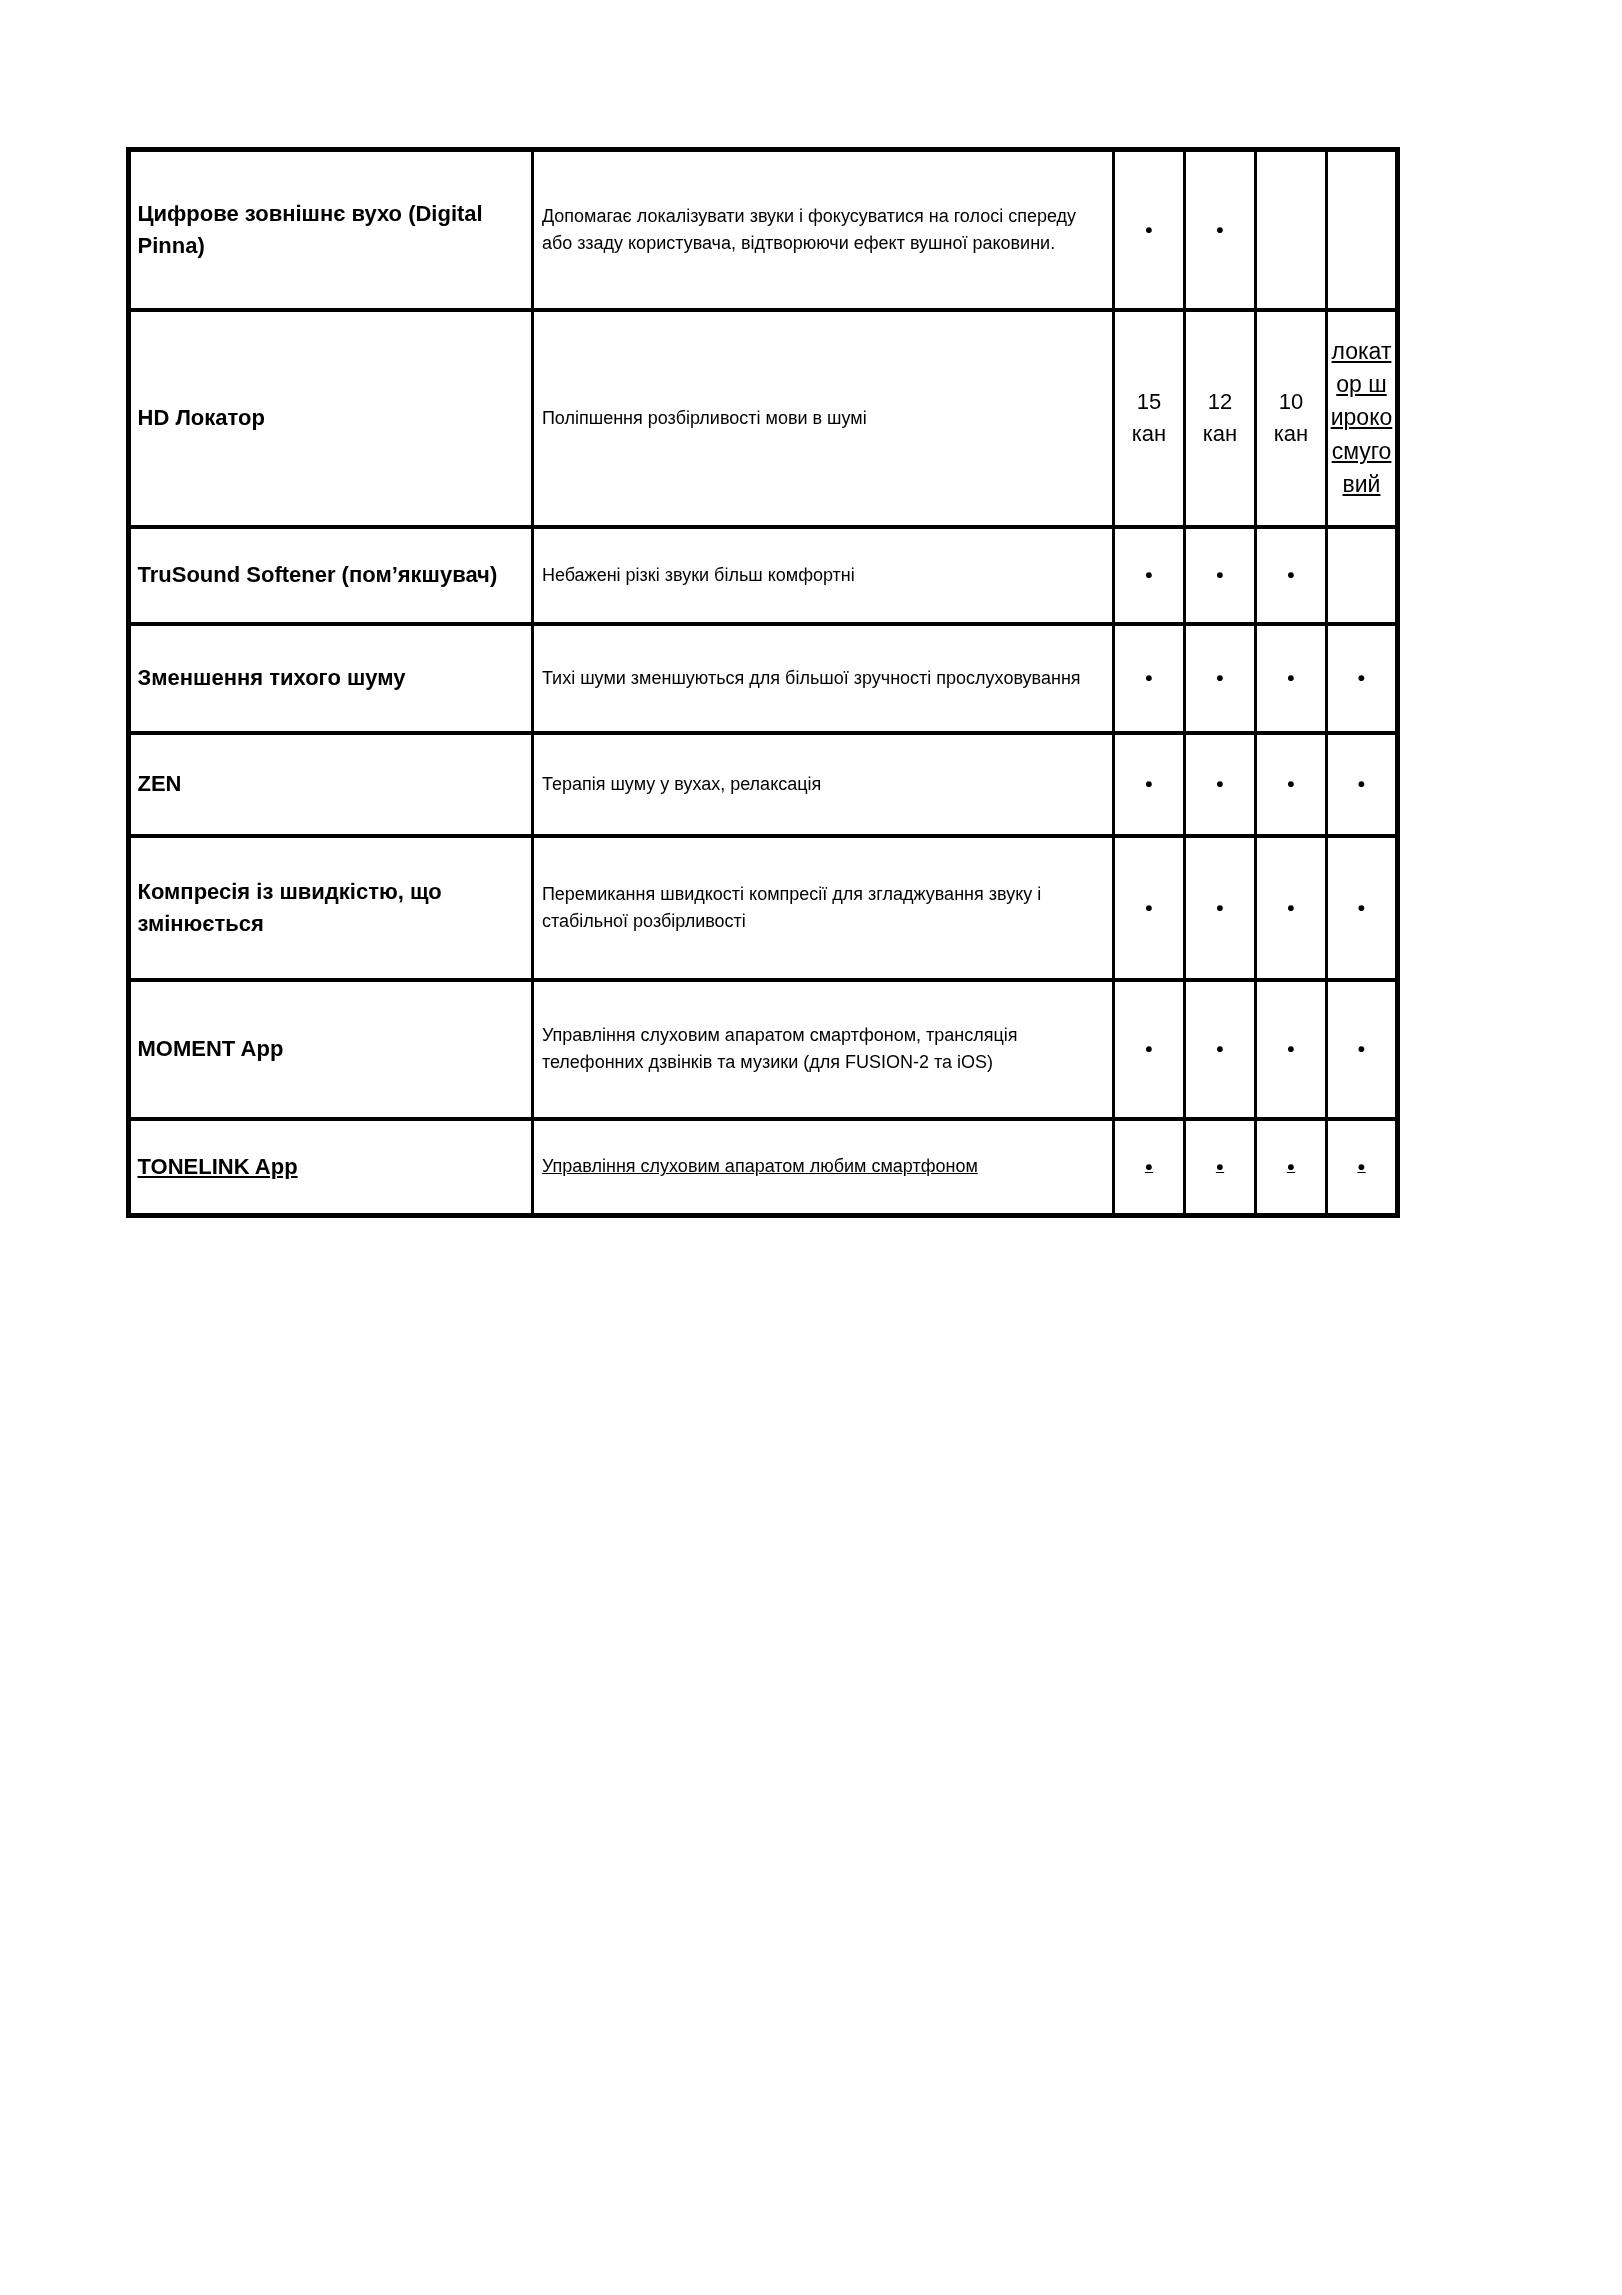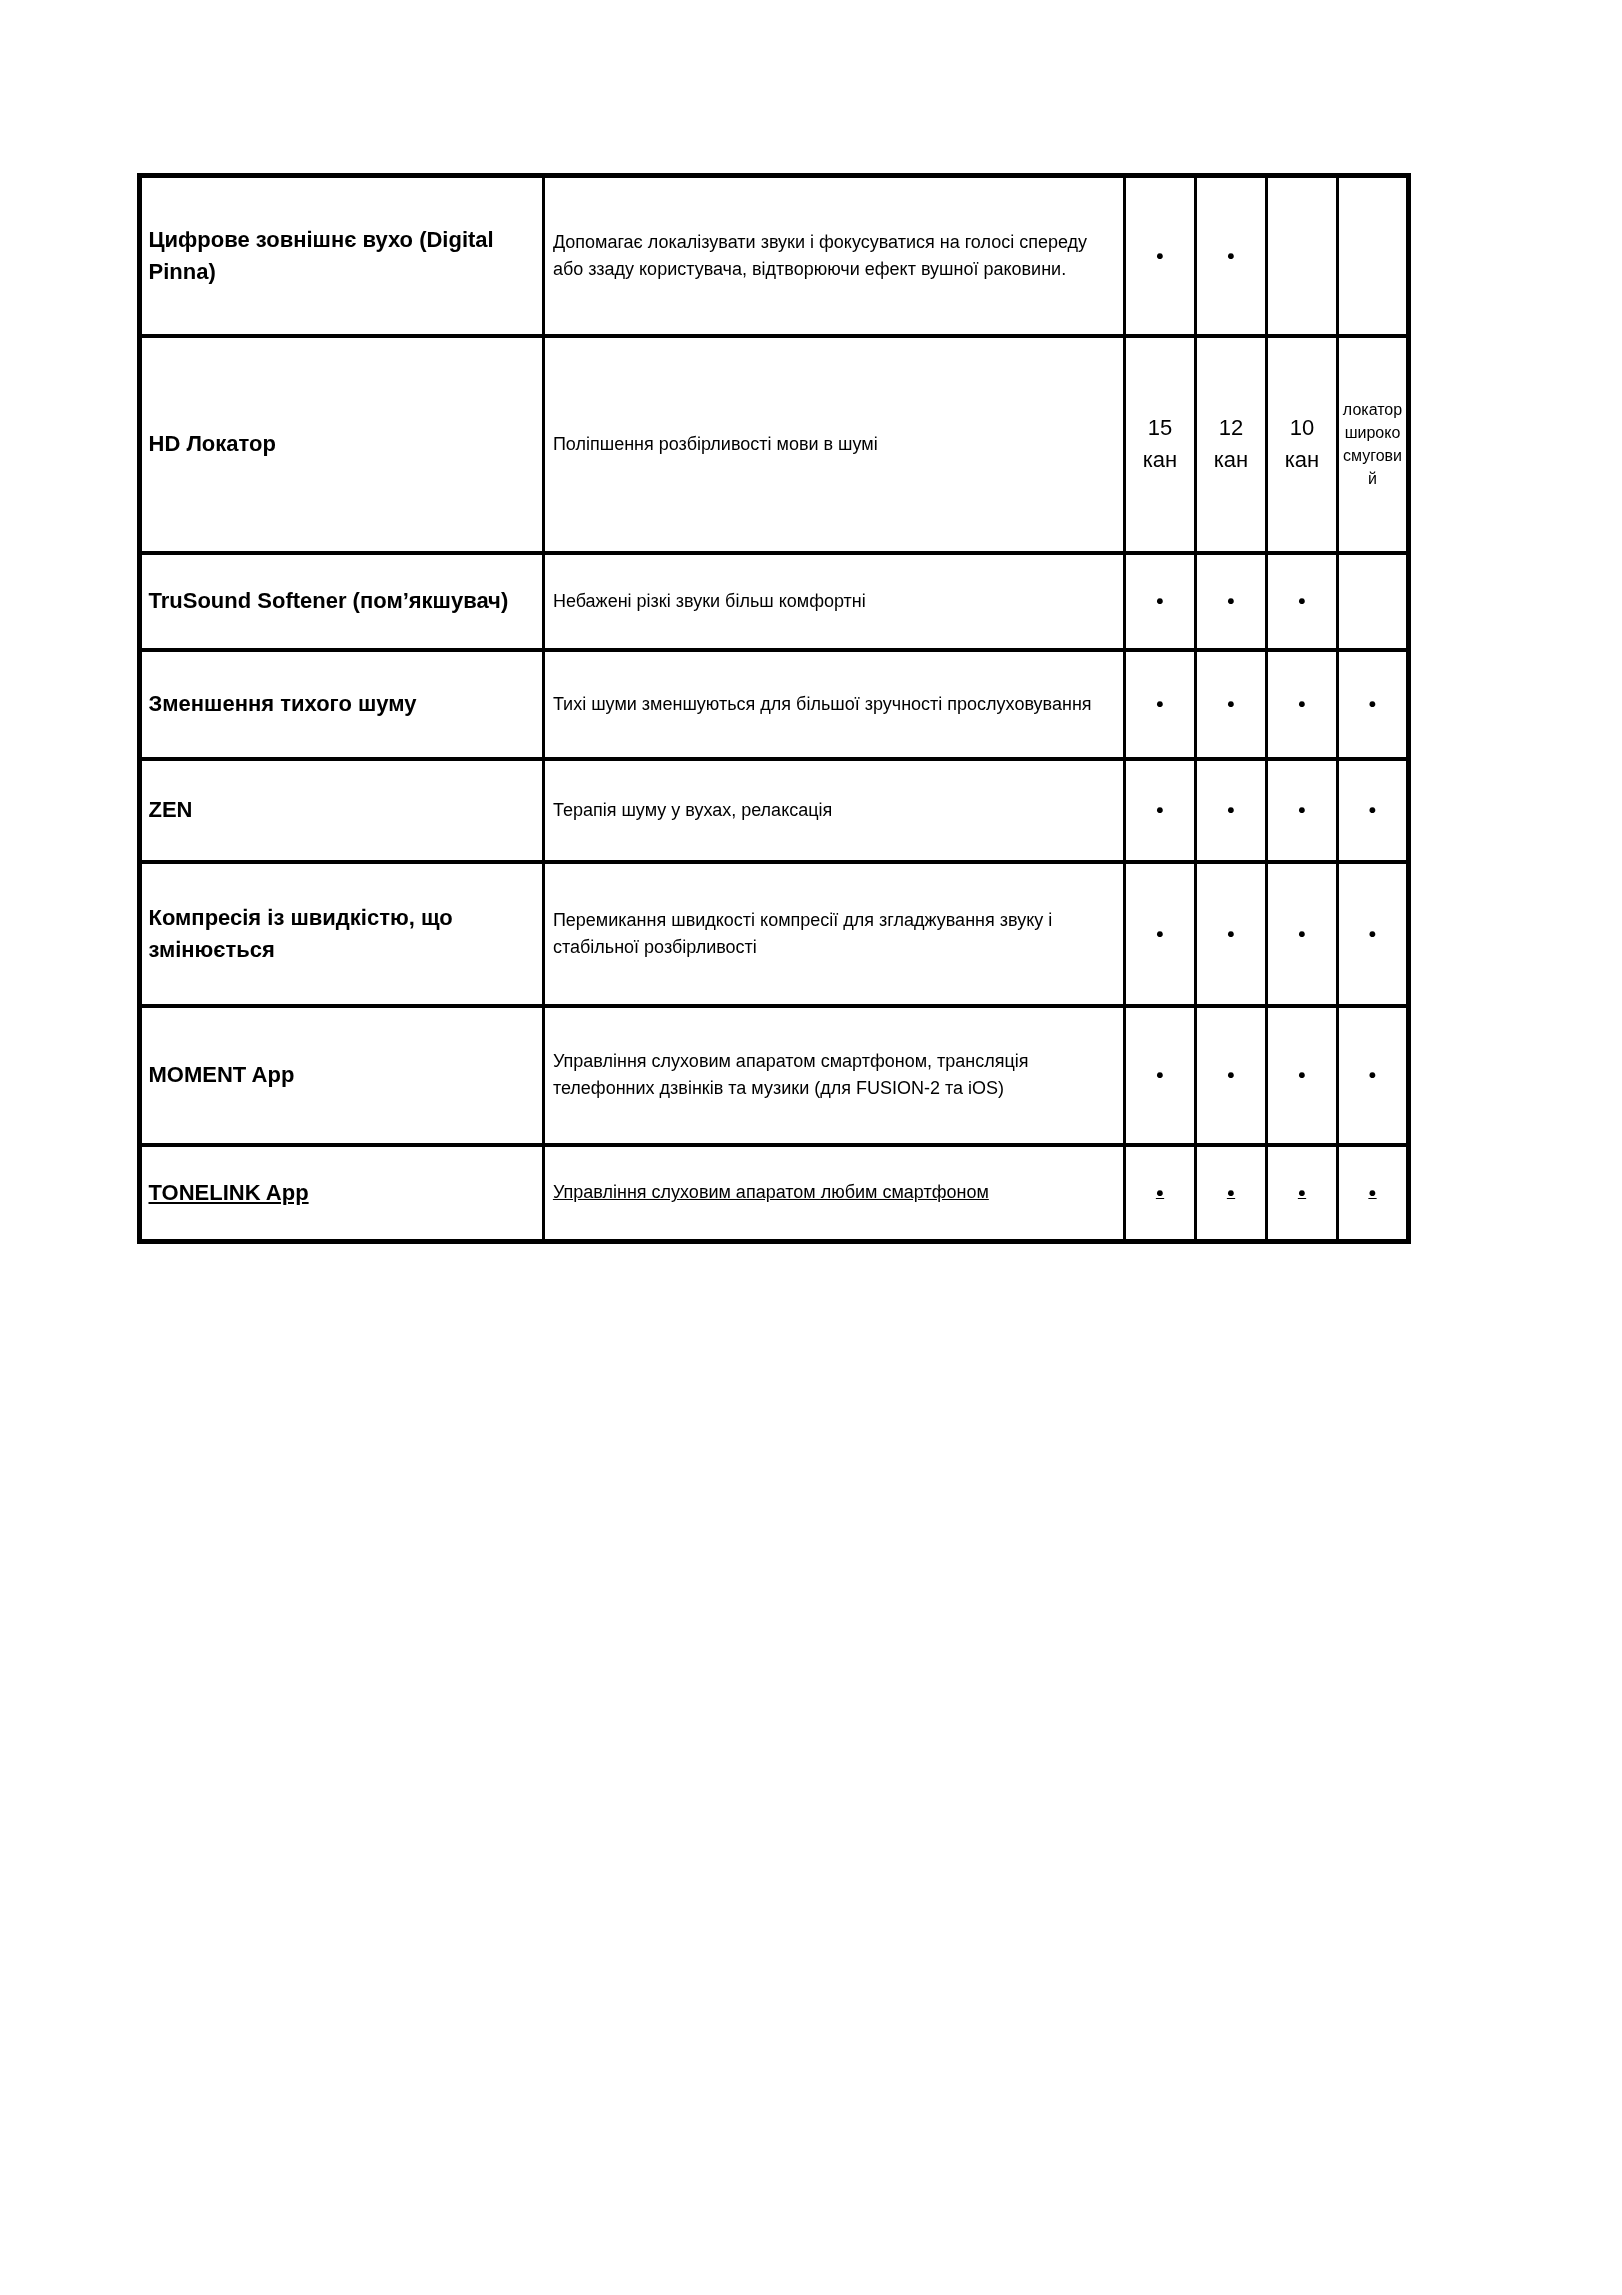--- a/index.html
+++ b/index.html
@@ -15,28 +15,27 @@
   }
   .sheet {
     position: relative;
     width: 1623px;
     height: 2295px;
     background: #ffffff;
     overflow: hidden;
   }
   table.features {
     position: absolute;
-    left: 137px;
+    left: 126px;
     top: 147px;
     width: 1268px;
     border-collapse: collapse;
     table-layout: fixed;
     background: #ffffff;
     border: 5.2px solid #000000;
-    margin-top: 26px;
   }
   table.features td {
     border: 3.3px solid #000000;
     border-top-width: 4.6px;
     border-bottom-width: 4.6px;
     vertical-align: middle;
     overflow: hidden;
   }
   td.feat {
     font-weight: bold;
@@ -58,21 +57,22 @@
     font-size: 22px;
     line-height: 1.45;
     padding: 1.3px 2.6px;
     text-align: center;
   }
   td.val.dot {
     font-size: 13.7px; 
   }
   td.val.break {
     word-break: break-all;
-    font-size: 16px;
+    font-size: 23px;
+    text-decoration: underline;
   }
   tr.r0  { height: 160px; }
   tr.r1  { height: 217px; }
   tr.r2  { height: 97px; }
   tr.r3  { height: 109px; }
   tr.r4  { height: 110px; }
   tr.r5  { height: 103px; }
   tr.r6  { height: 123px; }
   tr.r7  { height: 144px; }
   tr.r8  { height: 139px; }

